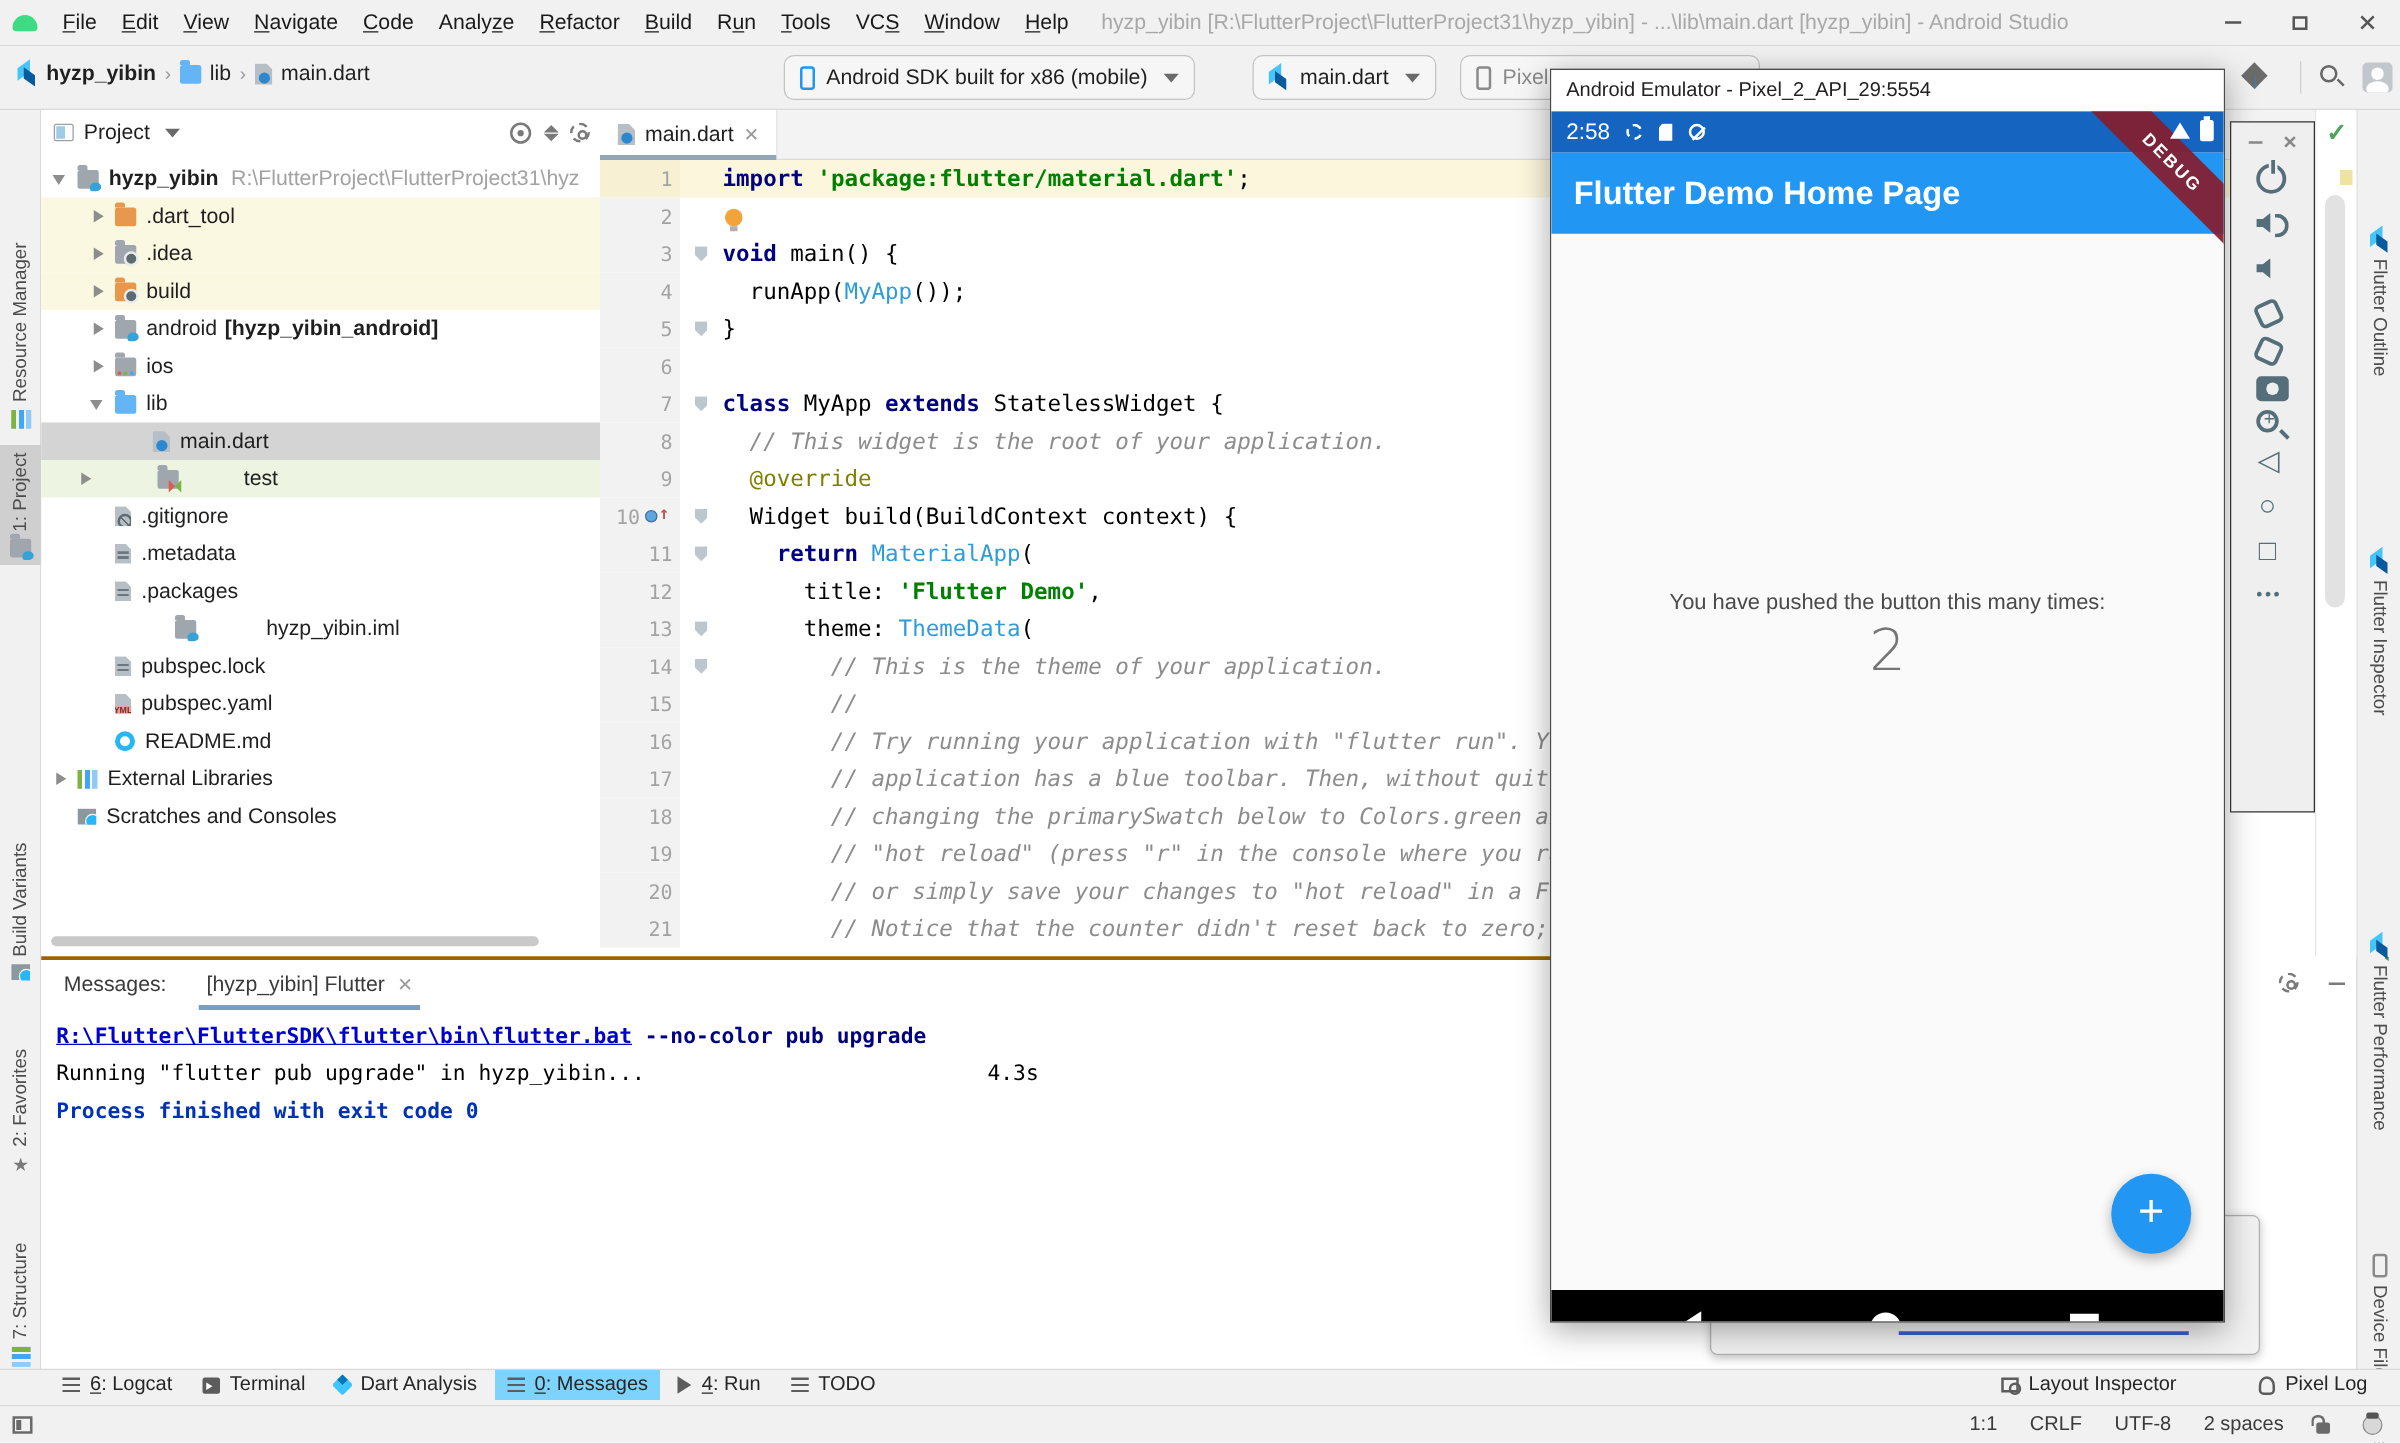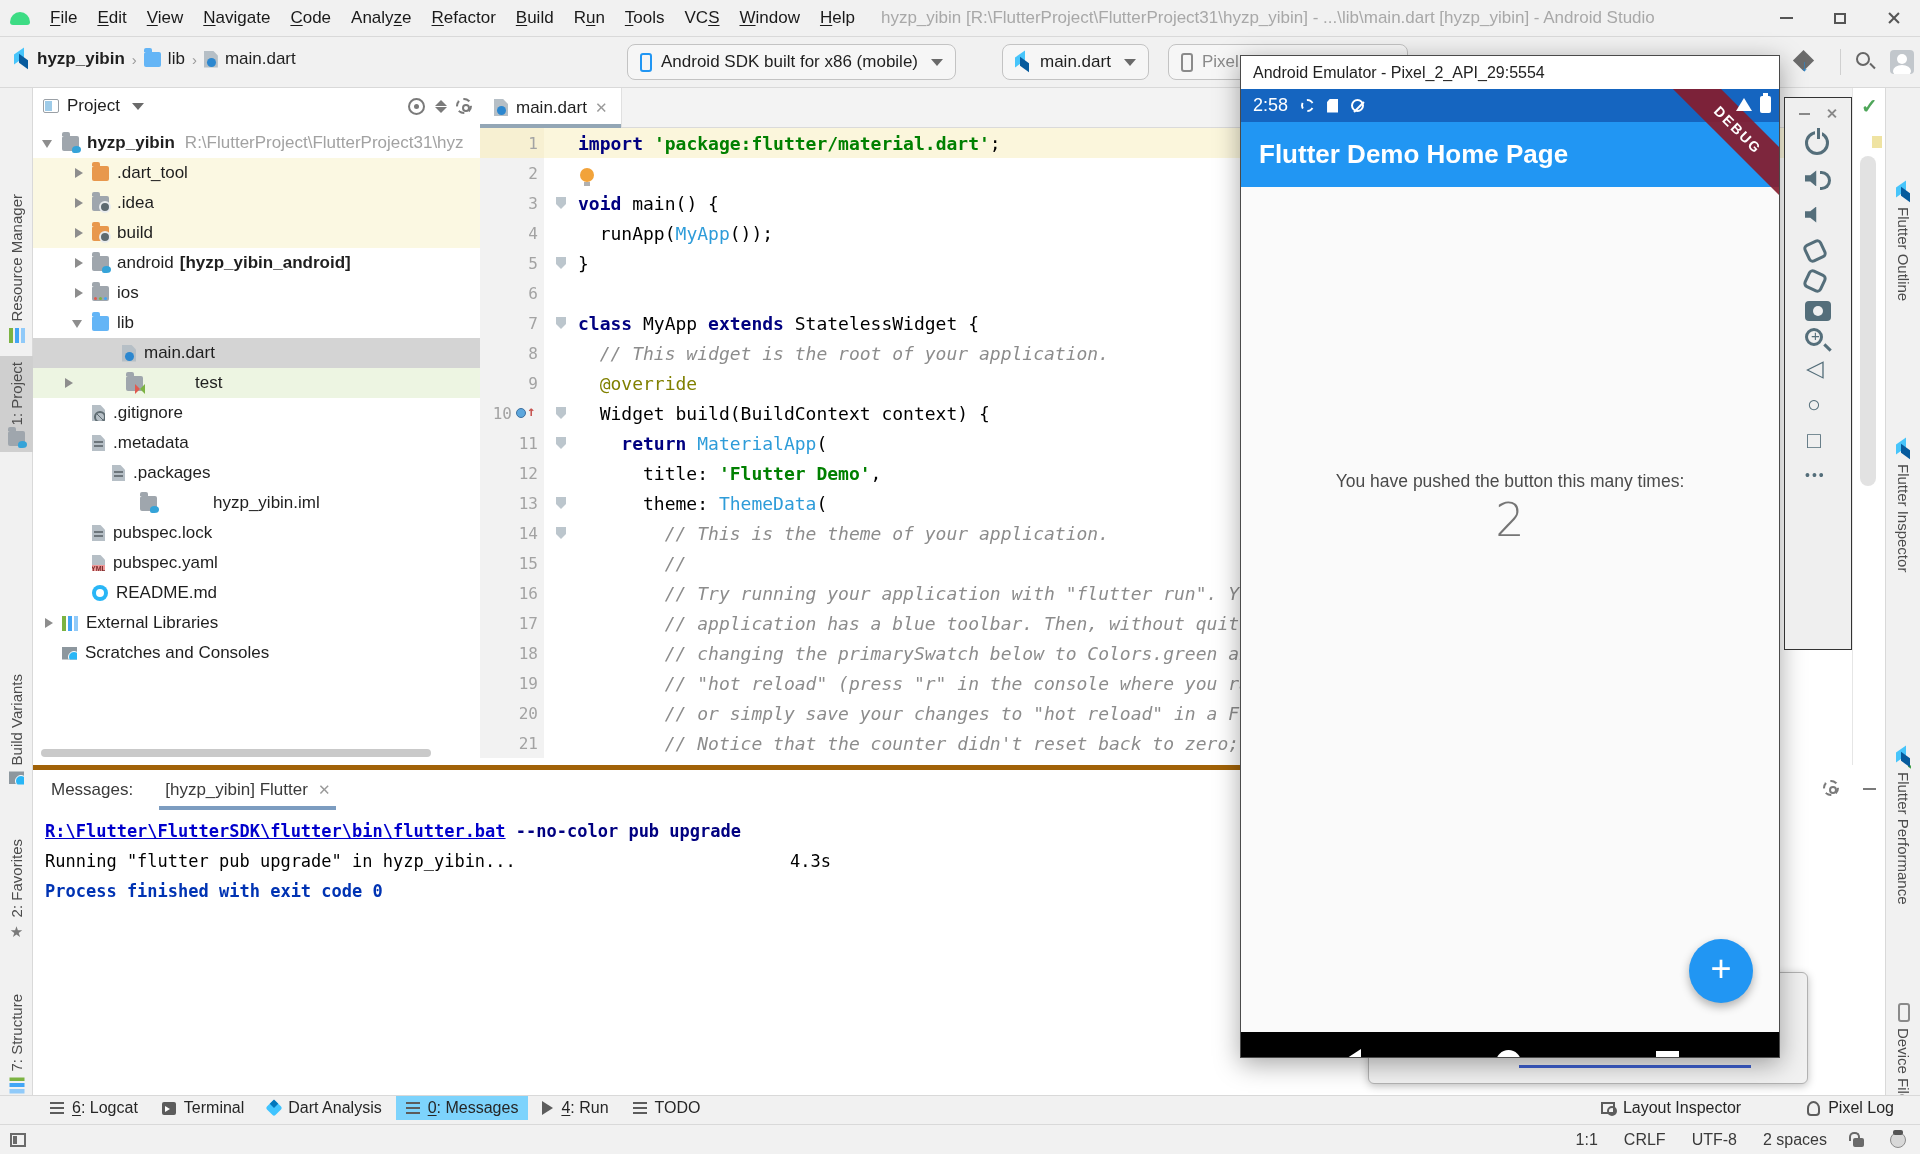--- a/index.html
+++ b/index.html
@@ -119,21 +119,21 @@
   .tk-cmt{color:#8c8c8c;font-style:italic}
   .tk-ann{color:#808000}
   .tk-pl{color:#000}
   .bulb{display:inline-block;width:14px;height:14px;border-radius:50%;background:#f2a33a;margin:0 6px 0 2px;position:relative;top:2px}
   .bulb::after{content:"";position:absolute;left:4px;bottom:-4px;width:6px;height:4px;background:#b0b0b0}
   #edit-scroll{position:absolute;left:1852px;top:88px;width:33px;height:677px;background:#fff;border-left:1px solid #e6e6e6}
   .chk{position:absolute;left:8px;top:6px;color:#4fa65a;font-size:20px;font-weight:bold}
   .err-stripe{position:absolute;right:3px;top:48px;width:10px;height:12px;background:#efe3a2}
   .vthumb{position:absolute;left:7px;top:68px;width:16px;height:330px;background:#e2e2e2;border-radius:8px}
   
-  #messages-panel{position:absolute;left:33px;top:765px;width:1584px;height:330px;background:#fff;border-top:5px solid #a16207}
+  #messages-panel{position:absolute;left:33px;top:765px;width:1584px;height:330px;background:#fff;border-top:3px solid #a16207}
   #msg-header{position:relative;height:40px;display:flex;align-items:center;gap:26px;padding-left:18px}
   #msg-tab{position:relative;display:flex;align-items:center;gap:10px;height:40px;padding:0 6px;color:#3a3a3a}
   #msg-tab::after{content:"";position:absolute;left:0;right:0;bottom:0;height:4px;background:#7c9cc0}
   #console{position:absolute;left:12px;top:46px;right:20px;font-family:"DejaVu Sans Mono","Liberation Mono",monospace;font-size:17px}
   .con-line{position:relative;height:30px;display:flex;align-items:center;white-space:pre}
   .cs-link{color:#0000cc;font-weight:bold;text-decoration:underline}
   .cs-cmd{color:#000080;font-weight:bold}
   .cs-plain{color:#000}
   .cs-info{color:#0033b3;font-weight:bold}
   .con-right{position:absolute;left:745px;color:#000}
@@ -367,21 +367,21 @@
       <div class="tree-row" style="padding-left: 38px;">
         <span class="arr"></span>
         <span class="icn i-file-ignored"></span>
         <span class="tlabel">.gitignore</span>
       </div>
       <div class="tree-row" style="padding-left: 38px;">
         <span class="arr"></span>
         <span class="icn i-file-text"></span>
         <span class="tlabel">.metadata</span>
       </div>
-      <div class="tree-row" style="padding-left: 38px; margin-left: 20px;">
+      <div class="tree-row" style="padding-left: 38px;">
         <span class="arr"></span>
         <span class="icn i-file-text"></span>
         <span class="tlabel">.packages</span>
       </div>
       <div class="tree-row" style="padding-left: 38px; gap: 48px;">
         <span class="arr"></span>
         <span class="icn i-folder-module"></span>
         <span class="tlabel">hyzp_yibin.iml</span>
       </div>
       <div class="tree-row" style="padding-left: 38px;">

